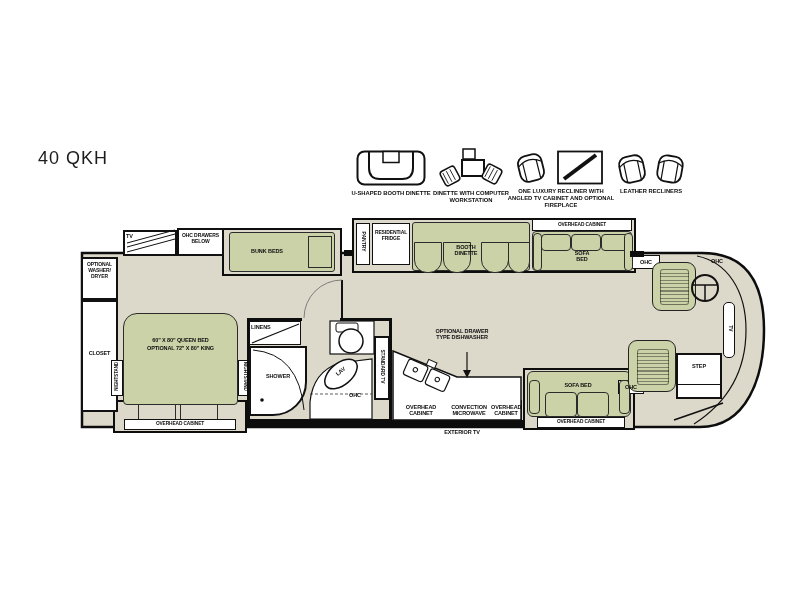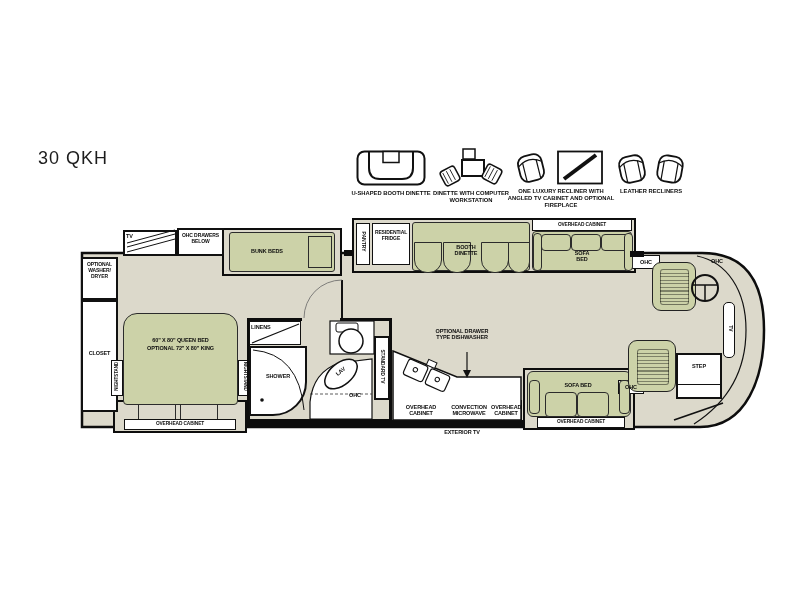--- a/index.html
+++ b/index.html
@@ -22,21 +22,21 @@
   .bench{position:absolute;background:#ccd2a8;border:1.5px solid #2b2b2b;border-radius:0 0 13px 13px;z-index:4;}
   .cushion{position:absolute;background:#ccd2a8;border:1.2px solid #2b2b2b;border-radius:4px;z-index:4;}
   .wallpatch{position:absolute;background:#0d0d0d;z-index:5;}
   svg{display:block;}
 </style>
 </head>
 <body>
 
 <div id="page">
 
-  <div class="title abs" style="left:38px;top:148px;">30 QKH</div>
+  <div class="title abs" style="left:38px;top:148px;">40 QKH</div>
 
   <div class="abs" style="left:0;top:0;width:800px;height:0;">
 
     <svg class="abs" style="left:356px;top:150px;z-index:6;" width="70" height="36" viewBox="0 0 70 36">
       <rect x="1.5" y="1.5" width="67" height="33" rx="7" fill="#fff" stroke="#111" stroke-width="2"></rect>
       <path d="M13 2 V18 Q13 29 24 29 H46 Q57 29 57 18 V2" fill="none" stroke="#111" stroke-width="2"></path>
       <rect x="27" y="1.5" width="16" height="11" fill="#fff" stroke="#111" stroke-width="1.5"></rect>
     </svg>
     <div class="legend-lbl" style="left:346px;top:190px;width:90px;">U-SHAPED BOOTH DINETTE</div>
 

